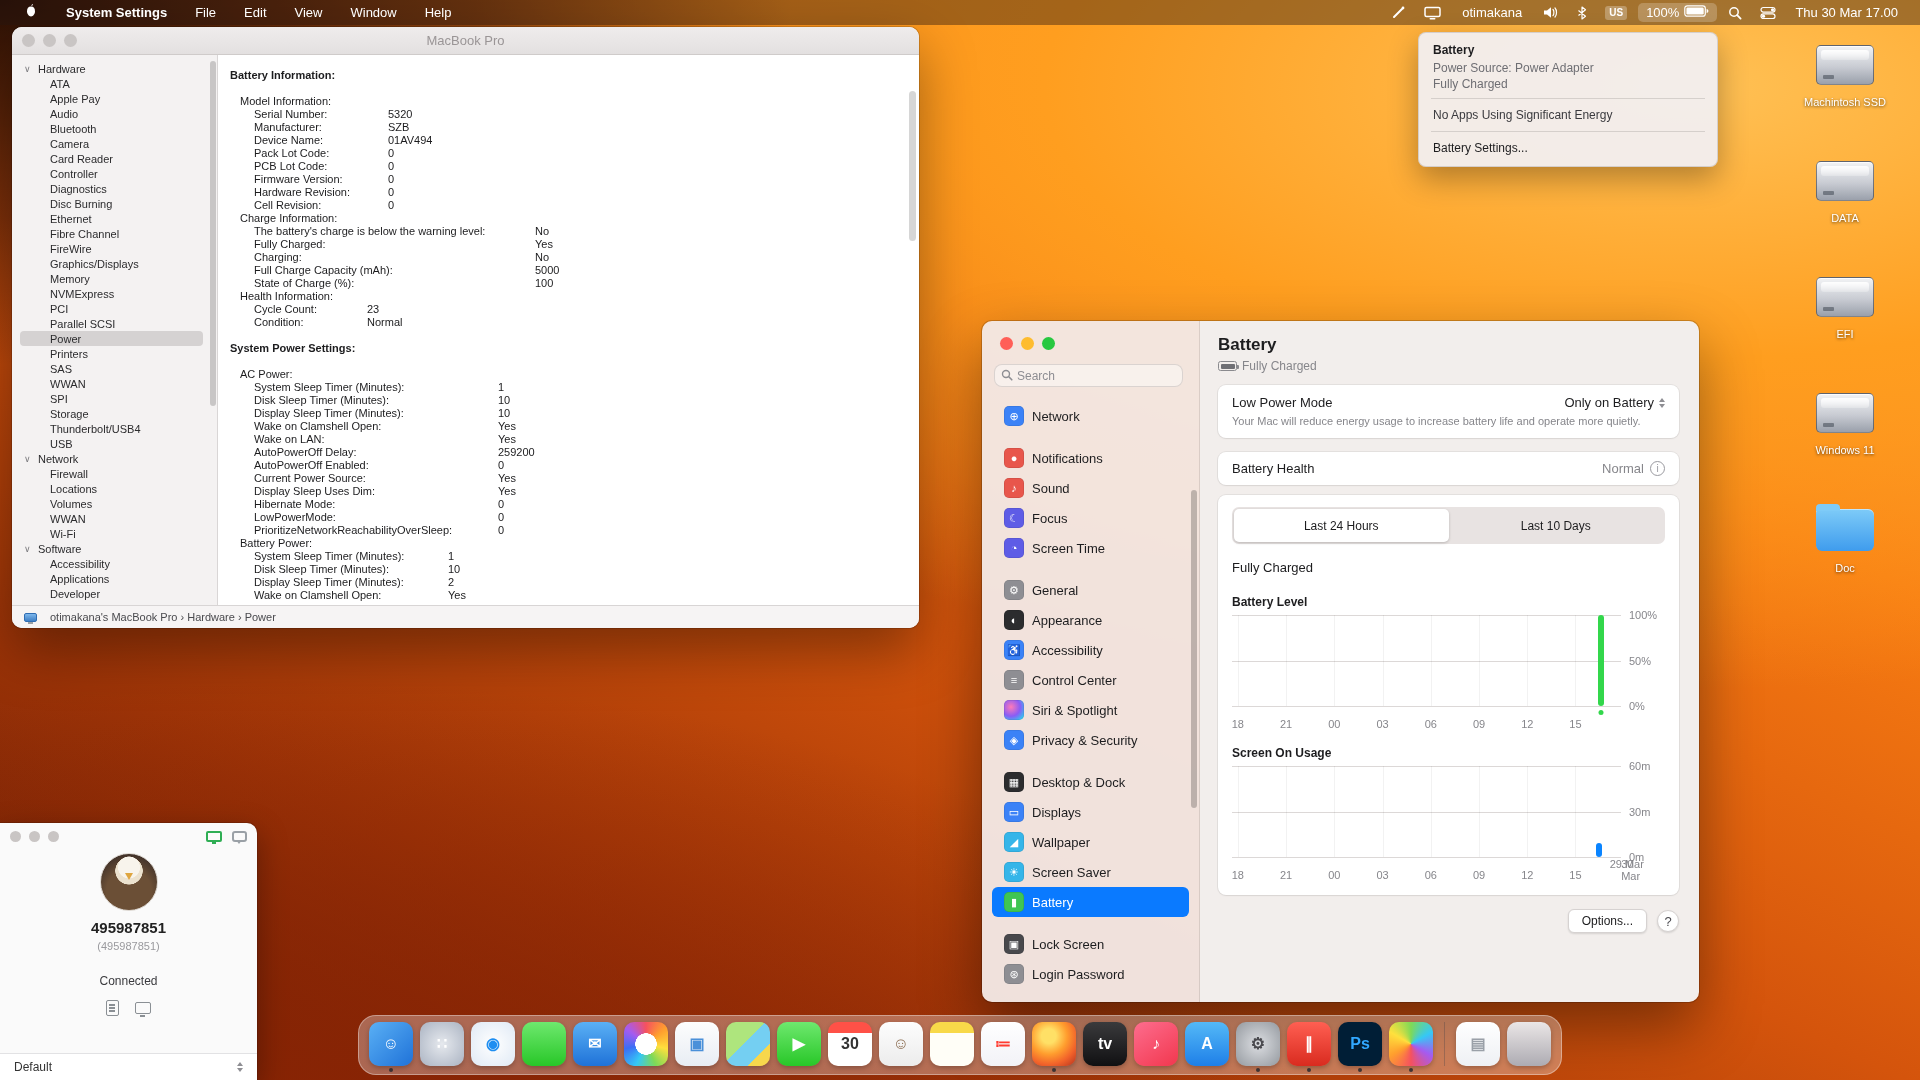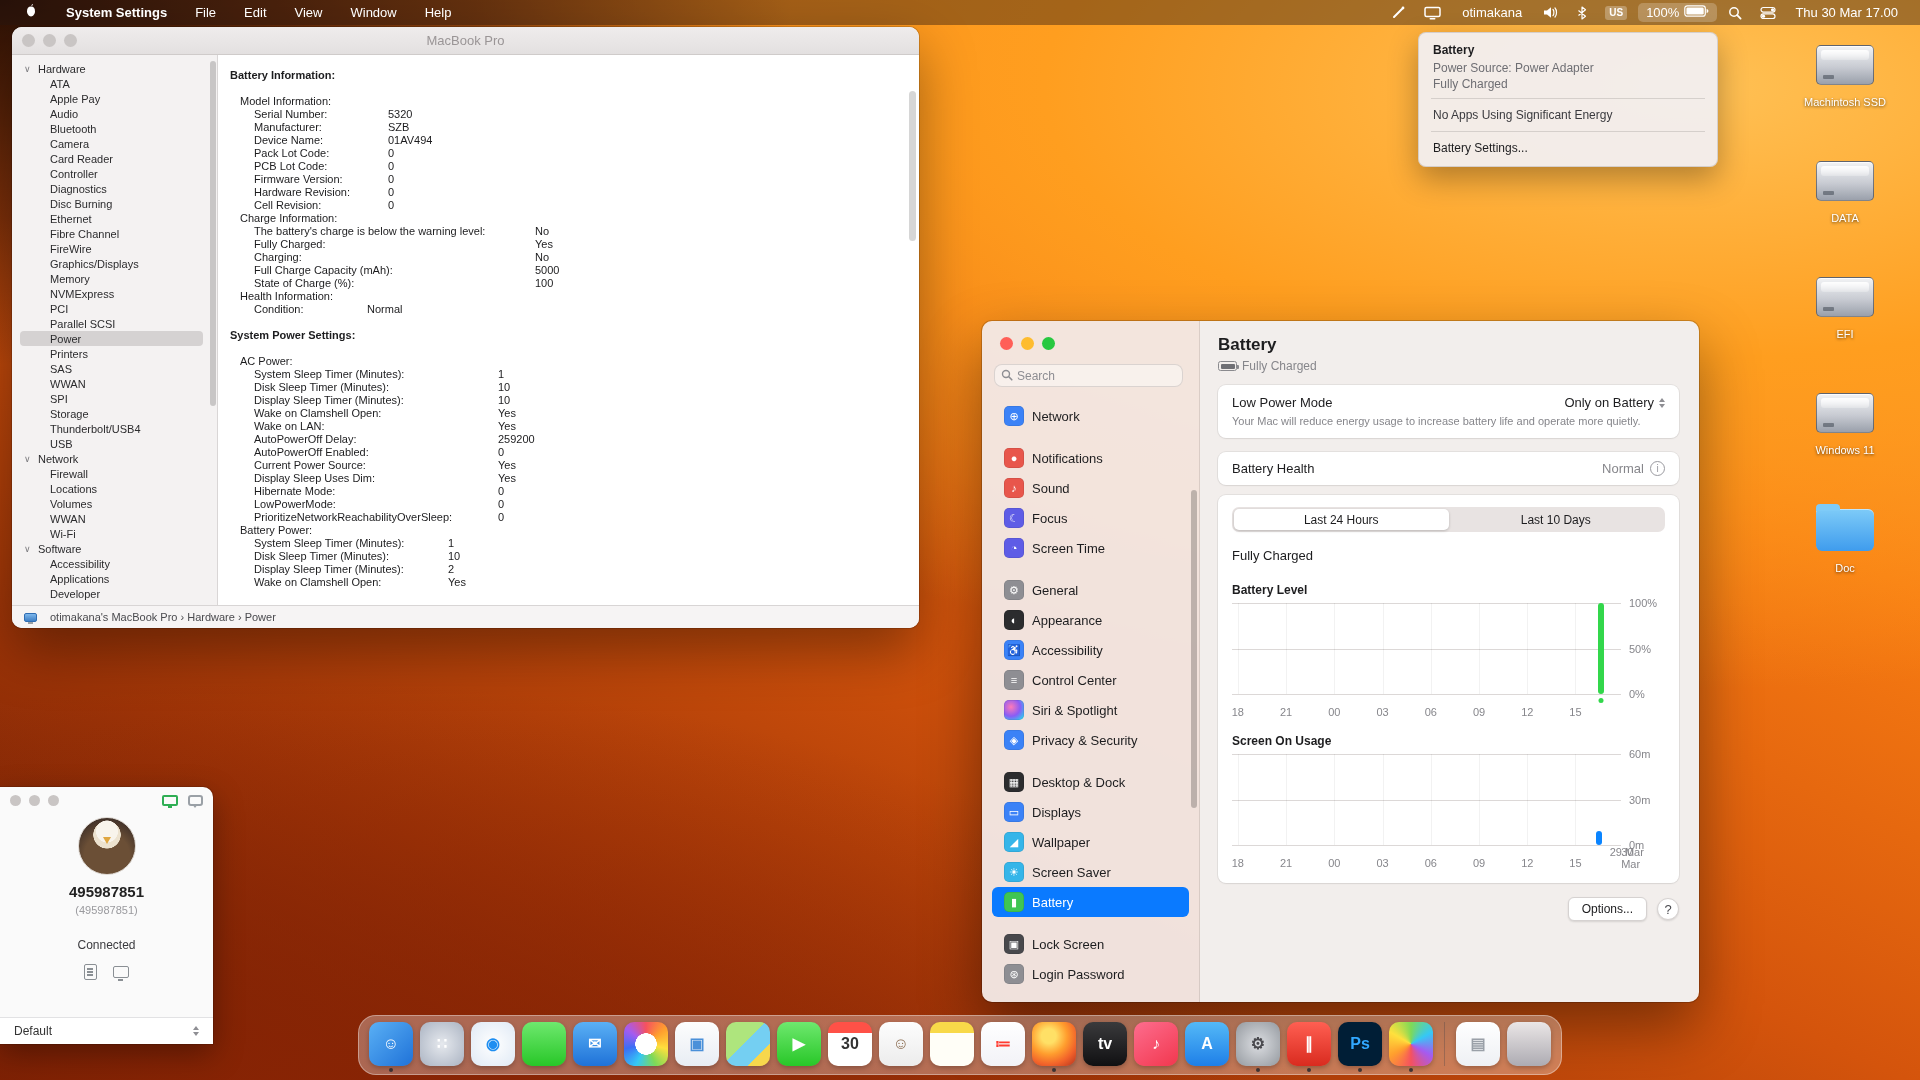--- a/index.html
+++ b/index.html
@@ -112,21 +112,21 @@
   .updown { display:flex; flex-direction:column; gap:2px; align-items:center; }
   .updown i { width:0; height:0; border-left:3.5px solid transparent; border-right:3.5px solid transparent; }
   .updown i.up { border-bottom:4px solid #8e8e93; }
   .updown i.down { border-top:4px solid #8e8e93; }
   .cdesc { margin-top:4px; font-size:11px; line-height:14px; color:#86868b; max-width:430px; }
   .card.c2 { margin-top:14px; padding:9px 14px; }
   .hval { display:flex; align-items:center; gap:6px; color:#86868b; font-size:13px; }
   .info { width:15px; height:15px; border:1px solid #9a9aa0; border-radius:50%; color:#9a9aa0;
     font-size:10px; display:flex; align-items:center; justify-content:center; }
   .card.big { margin-top:10px; padding:12px 14px; }
-  .seg { display:flex; background:#e8e3e2; border-radius:7px; padding:2px; height:25px; }
+  .seg { display:flex; background:#e8e3e2; border-radius:7px; padding:2px; height:37px; }
   .seg .s { flex:1; display:flex; align-items:center; justify-content:center; font-size:12px; color:#1d1d1f; border-radius:5px; }
   .seg .s.active { background:#fff; box-shadow:0 1px 3px rgba(0,0,0,0.2); }
   .charge-state { margin-top:16px; font-size:13px; color:#1d1d1f; }
   .chart-title { margin-top:20px; font-size:12px; font-weight:bold; color:#1d1d1f; }
   .chart-title.second { margin-top:14px; }
   .chart { display:grid; grid-template-columns:1fr 44px; margin-top:6px; }
   .plot { position:relative; height:91px; }
   .hline { position:absolute; left:0; right:0; height:1px; background:#dcd8d7; }
   .hline.mid { top:50%; } .hline.bot { top:100%; } .hline.top { top:0; }
   .vline { position:absolute; top:0; bottom:0; width:1px; background:rgba(0,0,0,0.05); }
@@ -139,21 +139,21 @@
   .datelabels { position:relative; height:15px; margin-top:1px; font-size:11px; color:#86868b; }
   .datelabels span { position:absolute; transform:translateX(-35%); }
   .opt-row { margin-top:14px; display:flex; justify-content:flex-end; align-items:center; gap:10px; }
   .btn { background:#fff; border:1px solid #d6d2d1; border-radius:6px; padding:4px 13px; font-size:12px;
     color:#1d1d1f; box-shadow:0 1px 2px rgba(0,0,0,0.12); }
   .help { width:22px; height:22px; border-radius:50%; background:#fff; border:1px solid #d6d2d1;
     box-shadow:0 1px 2px rgba(0,0,0,0.12); display:flex; align-items:center; justify-content:center;
     font-size:13px; color:#4a4a4f; }
 
   
-  .remote { position:absolute; left:0; top:787px; width:213px; height:257px; background:#fafafa;
+  .remote { position:absolute; left:0; top:823px; width:257px; height:257px; background:#fafafa;
     border-radius:0 10px 0 0; z-index:25; box-shadow:0 10px 30px rgba(0,0,0,0.35), 0 0 0 1px rgba(0,0,0,0.12); }
   .rm-bar { height:26px; display:flex; align-items:center; padding:0 10px; gap:8px; }
   .rm-bar .dot { width:11px; height:11px; }
   .rm-tools { margin-left:auto; display:flex; gap:10px; align-items:center; }
   .rm-monitor { width:16px; height:11px; border:2px solid #2fae54; border-radius:2px; position:relative; }
   .rm-monitor::after { content:""; position:absolute; left:4px; bottom:-4px; width:4px; height:2px; background:#2fae54; }
   .rm-chat { width:15px; height:11px; border:2px solid #9aa0a6; border-radius:3px; position:relative; }
   .rm-chat::after { content:""; position:absolute; left:2px; bottom:-4px; border-left:3px solid transparent;
     border-right:3px solid transparent; border-top:4px solid #9aa0a6; }
   .avatar-wrap { position:relative; width:58px; margin:4px auto 0; }
@@ -537,20 +537,24 @@
         <div class="row it v2">
           <span class="rl">State of Charge (%):</span>
           <span class="rv">100</span>
         </div>
 
         <div class="row grp">
           <span class="rl">Health Information:</span>
           <span class="rv"></span>
         </div>
 
+        <div class="row it v3">
+          <span class="rl">Cycle Count:</span>
+          <span class="rv">23</span>
+        </div>
 
         <div class="row it v3">
           <span class="rl">Condition:</span>
           <span class="rv">Normal</span>
         </div>
 
         <div class="row gap">
           <span class="rl"></span>
           <span class="rv"></span>
         </div>

